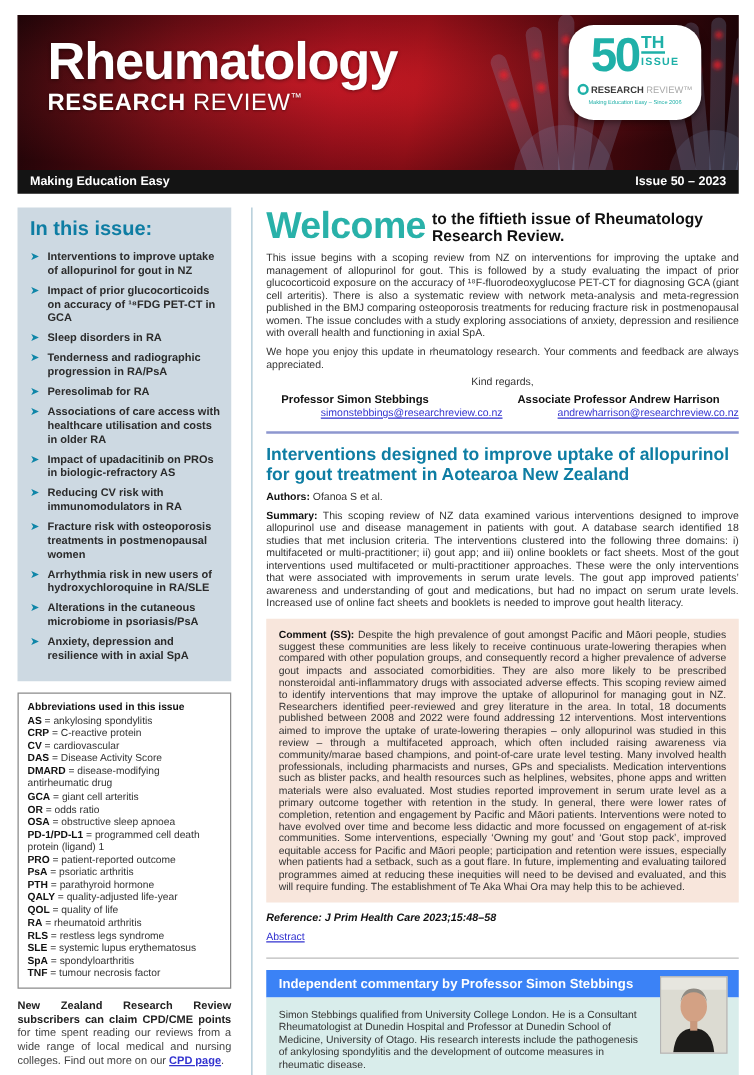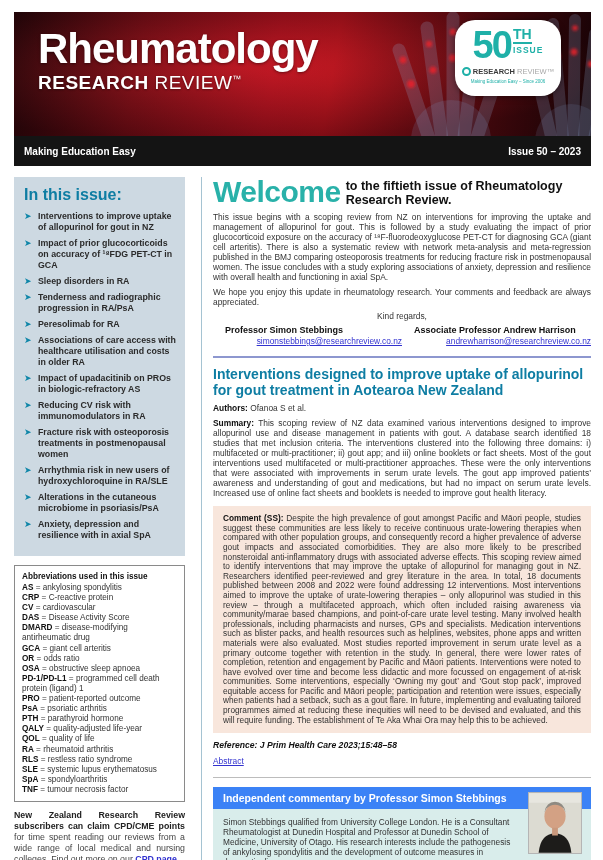--- a/index.html
+++ b/index.html
@@ -28,21 +28,21 @@
   .badge-th { display:inline-block; font-size:14px; font-weight:bold; color:#1fb0a8;
     border-bottom:2px solid #1fb0a8; padding-bottom:1px; }
   .badge-issue { font-size:8.5px; font-weight:bold; color:#1fb0a8; letter-spacing:1px; margin-top:2px; }
   .badge-logo { margin-top:4px; font-size:7.5px; line-height:1; }
   .badge-logo .swirl { display:inline-block; width:9px; height:9px; border:2px solid #1fb0a8;
     border-radius:50%; vertical-align:middle; margin-right:2px; position:relative; top:-1px; }
   .badge-logo .lr { font-weight:bold; color:#3a3a3a; }
   .badge-logo .ll { color:#a9a9a9; }
   .badge-tag { font-size:4.5px; color:#1fb0a8; margin-top:2px; }
 
-  .topbar { height:30px; background:#141414; color:#fff; display:flex; justify-content:space-between;
+  .topbar { height:19px; background:#141414; color:#fff; display:flex; justify-content:space-between;
     align-items:center; padding:0 10px; }
   .topbar span { font-size:10px; font-weight:bold; }
 
   
   .columns { display:flex; margin-top:11px; }
   .col-left { width:171px; margin-right:16px; flex:none; }
   .col-right { flex:1; border-left:1px solid #a5c3d2; padding-left:11px; min-width:0; }
 
   
   .issue-box { background:#cdd9e2; padding:9px 8px 10px 10px; }
@@ -226,21 +226,21 @@
           <div class="abbr-row"><span class="a">GCA</span><span> = giant cell arteritis</span></div>
           <div class="abbr-row"><span class="a">OR</span><span> = odds ratio</span></div>
           <div class="abbr-row"><span class="a">OSA</span><span> = obstructive sleep apnoea</span></div>
           <div class="abbr-row"><span class="a">PD-1/PD-L1</span><span> = programmed cell death protein (ligand) 1</span></div>
           <div class="abbr-row"><span class="a">PRO</span><span> = patient-reported outcome</span></div>
           <div class="abbr-row"><span class="a">PsA</span><span> = psoriatic arthritis</span></div>
           <div class="abbr-row"><span class="a">PTH</span><span> = parathyroid hormone</span></div>
           <div class="abbr-row"><span class="a">QALY</span><span> = quality-adjusted life-year</span></div>
           <div class="abbr-row"><span class="a">QOL</span><span> = quality of life</span></div>
           <div class="abbr-row"><span class="a">RA</span><span> = rheumatoid arthritis</span></div>
-          <div class="abbr-row"><span class="a">RLS</span><span> = restless ratio syndrome</span></div>
+          <div class="abbr-row"><span class="a">RLS</span><span> = restless legs syndrome</span></div>
           <div class="abbr-row"><span class="a">SLE</span><span> = systemic lupus erythematosus</span></div>
           <div class="abbr-row"><span class="a">SpA</span><span> = spondyloarthritis</span></div>
           <div class="abbr-row"><span class="a">TNF</span><span> = tumour necrosis factor</span></div>
         </div>
 
         <div class="note"><span class="b">New Zealand Research Review subscribers can claim CPD/CME points</span><span> for time spent reading our reviews from a wide range of local medical and nursing colleges. Find out more on our </span><span class="link">CPD page</span><span>.</span></div>
       </div>
 
       <div class="col-right">
         <div class="welcome-head">

